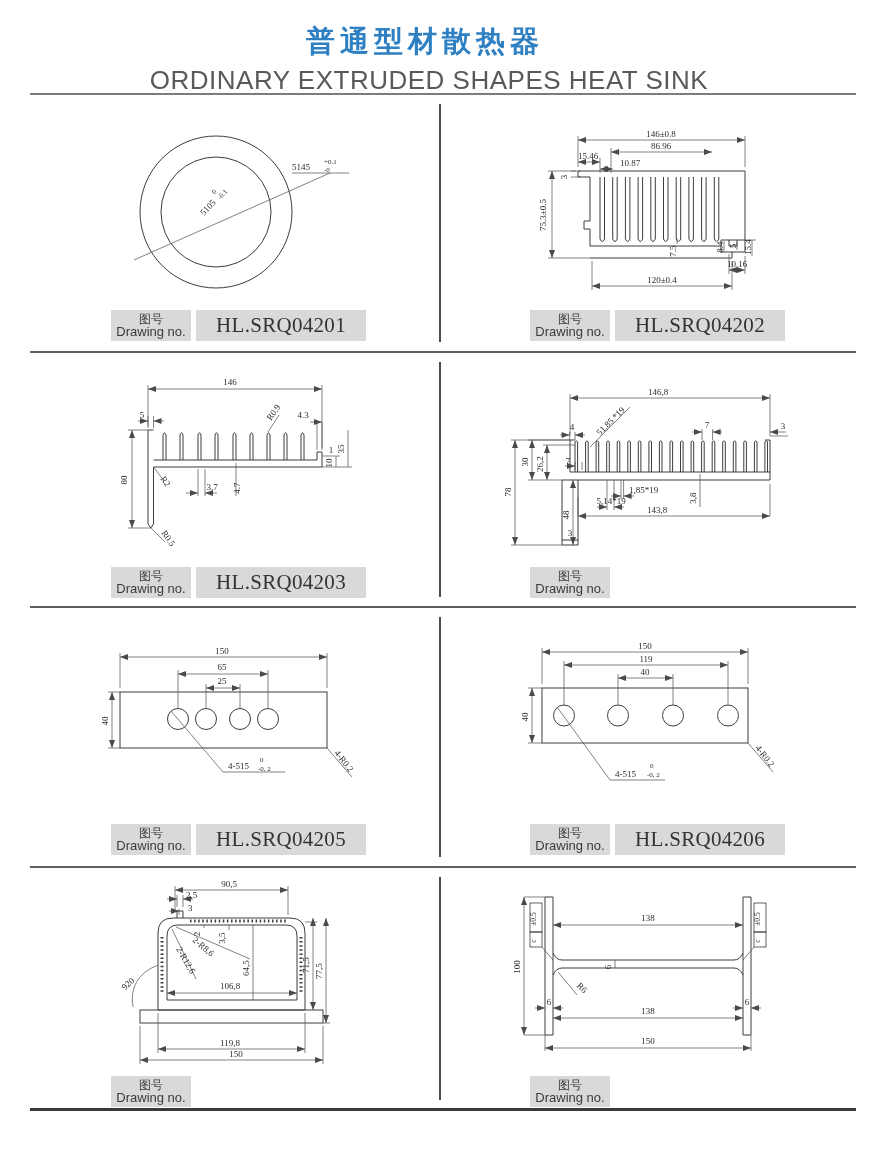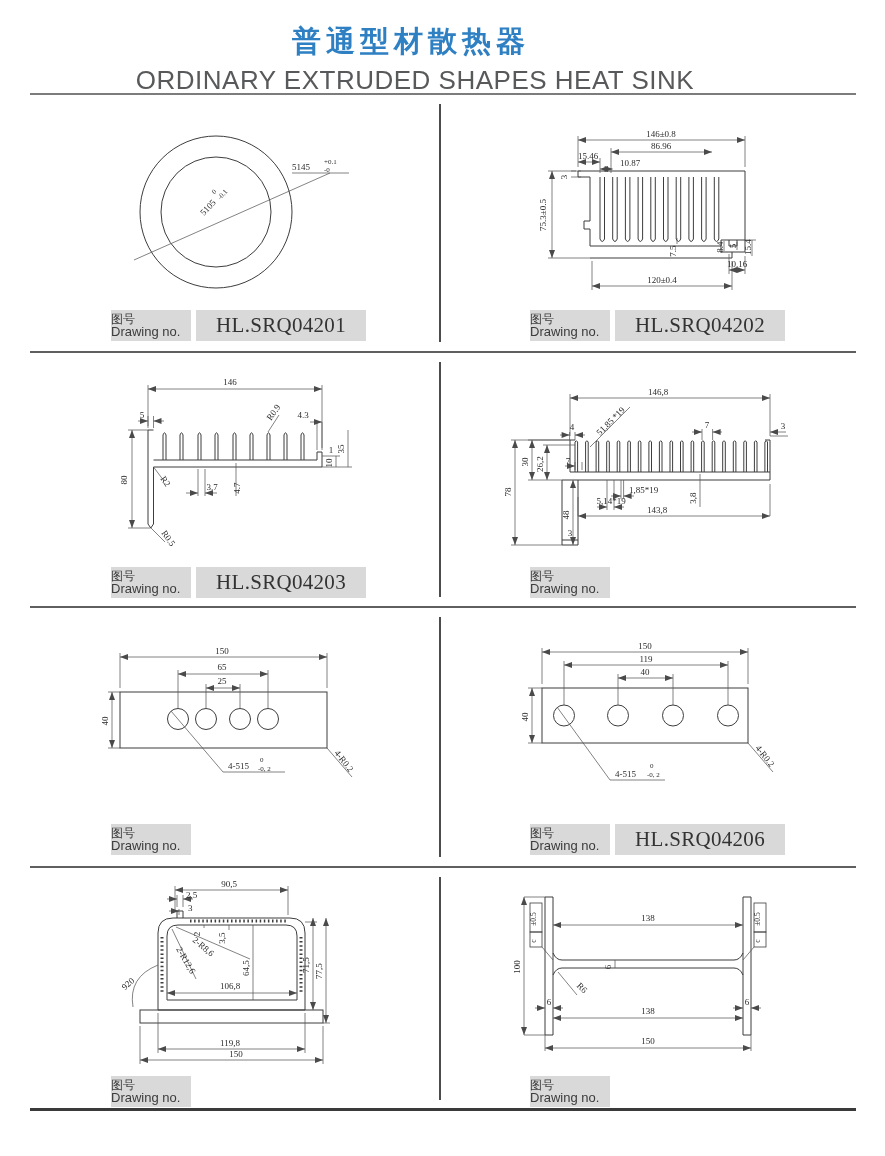--- a/index.html
+++ b/index.html
@@ -1,26 +1,26 @@
 <!DOCTYPE html>
 <html><head>
 <meta charset="utf-8">
 <style>
   html,body{margin:0;padding:0;background:#ffffff;}
   #page{position:relative;width:885px;height:1156px;background:#ffffff;overflow:hidden;
         font-family:"Liberation Sans",sans-serif;}
-  .hdr{position:absolute;left:0;top:0;width:822px;text-align:center;}
+  .hdr{position:absolute;left:14px;top:0;width:822px;text-align:center;}
   .hdr .zh{margin-top:22px;font-size:29px;font-weight:bold;color:#2e80c3;letter-spacing:5px;
            font-family:"Liberation Sans",sans-serif;}
   .hdr .en{margin-top:3px;font-size:26px;font-weight:400;color:#58595b;letter-spacing:0.5px;padding-left:8px;}
   .hline{position:absolute;left:30px;width:826px;background:#5f5f5f;}
   .vline{position:absolute;left:439px;width:1.5px;background:#4c4c4c;}
   .lbl{position:absolute;display:flex;gap:5px;}
   .tag{width:80px;height:31px;background:#d9d9d9;display:flex;flex-direction:column;
-       align-items:flex-start;justify-content:center;color:#3b3b3b;}
+       align-items:center;justify-content:center;color:#3b3b3b;}
   .tag .l1{font-size:12px;line-height:13px;}
   .tag .l2{font-size:13px;line-height:12px;}
   .num{width:170px;height:31px;background:#d9d9d9;display:flex;align-items:center;
        justify-content:center;font-size:21px;color:#333;letter-spacing:0.3px;font-family:Liberation Serif, serif;}
   .cellsvg{position:absolute;}
   .o{fill:none;stroke:#3d3d3d;stroke-width:1;}
   .d{fill:none;stroke:#5a5a5a;stroke-width:0.75;}
   .teeth{fill:none;stroke:#3d3d3d;stroke-width:3;stroke-dasharray:1.5 2.6;}
   svg text{font-family:"Liberation Serif",serif;fill:#2b2b2b;}
   .t{font-size:9px;text-anchor:middle;}
@@ -331,20 +331,21 @@
     <div class="tag">
         <div class="l1">图号</div>
         <div class="l2">Drawing no.</div>
       </div>
   </div>
   <div class="lbl" style="left:111px;top:824px">
     <div class="tag">
         <div class="l1">图号</div>
         <div class="l2">Drawing no.</div>
       </div>
+    <div class="num">HL.SRQ04205</div>
   </div>
   <div class="lbl" style="left:530px;top:824px">
     <div class="tag">
         <div class="l1">图号</div>
         <div class="l2">Drawing no.</div>
       </div>
     <div class="num">HL.SRQ04206</div>
   </div>
   <div class="lbl" style="left:111px;top:1076px">
     <div class="tag">

